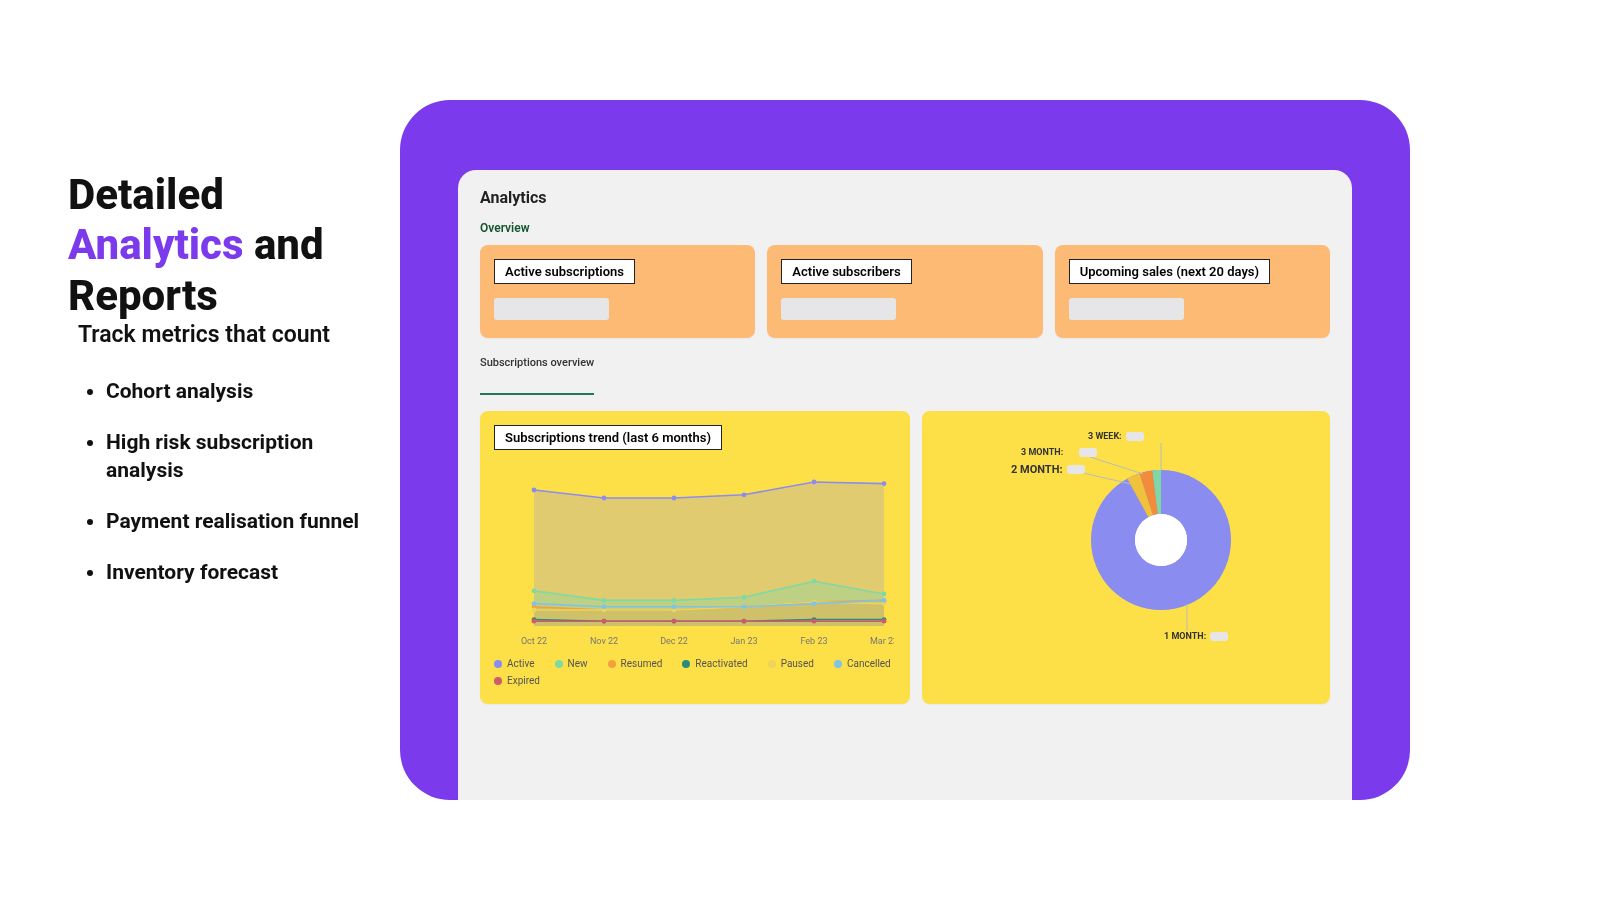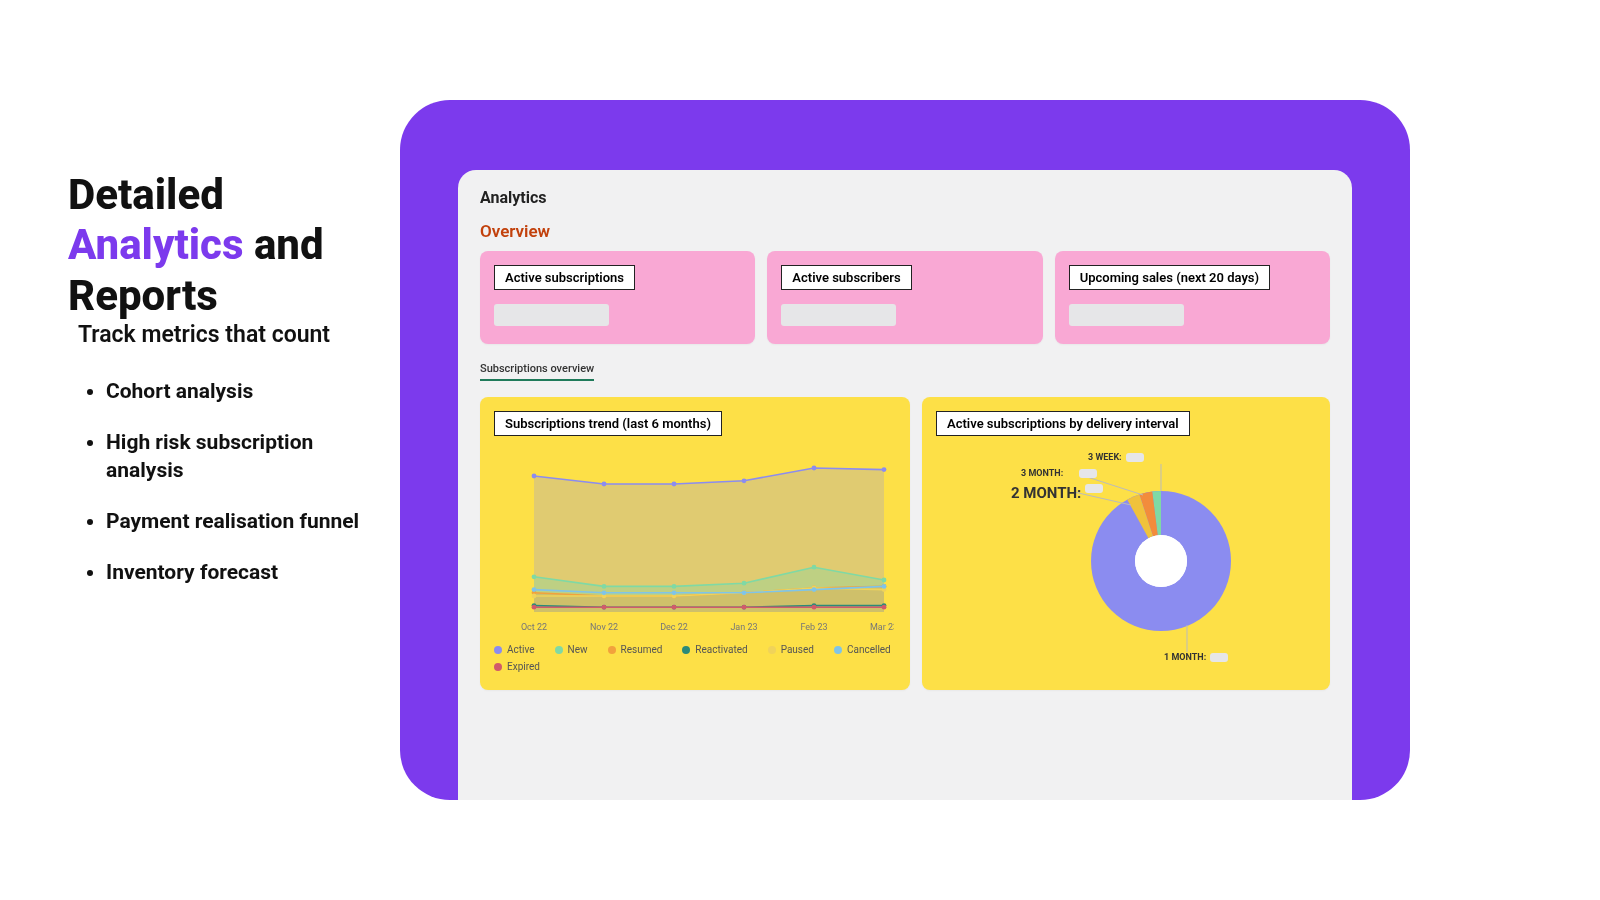--- a/index.html
+++ b/index.html
@@ -9,27 +9,27 @@
   .heading { font-size: 42px; font-weight: 800; line-height: 1.2; color: #111; }
   .heading .accent { color: #7c3aed; }
   .subhead { font-size: 23px; font-weight: 600; color: #111; padding-left: 10px;}
   .bullets { margin-top: 30px; padding-left: 38px; }
   .bullets li { font-size: 21px; font-weight: 700; line-height: 1.3; color: #111; margin-bottom: 24px; list-style: disc; }
   .right-col { flex: 1; display: flex; align-items: center; justify-content: flex-start; padding-right: 50px;}
   .purple-frame { width: 1010px; height: 700px; background: #7c3aed; border-radius: 50px; position: relative; overflow: hidden; }
   .dashboard { position: absolute; top: 70px; left: 58px; right: 58px; bottom: 0; background: #f1f1f2; border-radius: 18px 18px 0 0; overflow: hidden; }
   .dash-inner { padding: 18px 22px 0 22px; height: 100%; }
   .dash-title { font-size: 16px; font-weight: 700; color: #222; margin-bottom: 14px; }
-  .dash-sub { font-size: 17px; font-weight: 600; color: #c2410c; margin-bottom: 10px; }
+  .dash-sub { font-size: 12px; font-weight: 600; color: #14532d; margin-bottom: 10px; }
   .cards-row { display: flex; gap: 12px; }
-  .metric-card { flex: 1; background: #f9a8d4; border-radius: 8px; padding: 14px 14px 18px 14px; box-shadow: 0 1px 2px rgba(0,0,0,0.04); }
+  .metric-card { flex: 1; background: #fdba74; border-radius: 8px; padding: 14px 14px 18px 14px; box-shadow: 0 1px 2px rgba(0,0,0,0.04); }
   .metric-card .label-box { display: inline-block; border: 1.5px solid #222; padding: 4px 10px; font-size: 13px; font-weight: 600; margin-bottom: 14px; background: #fff; }
   .skel { width: 115px; height: 22px; background: #e6e6e8; border-radius: 3px; }
   .tab-row { margin-top: 12px; }
-  .tab { display: inline-block; font-size: 11px; font-weight: 500; color: #333; padding: 6px 0 4px 0; border-bottom: 2.5px solid #1f7a5a; }
+  .tab { display: inline-block; font-size: 11px; font-weight: 500; color: #333; padding: 6px 0 24px 0; border-bottom: 2.5px solid #1f7a5a; }
   .charts-row { display: flex; gap: 12px; margin-top: 16px; }
   .chart-card { background: #fde047; border-radius: 8px; padding: 14px 14px 18px 14px; box-shadow: 0 1px 2px rgba(0,0,0,0.04); }
   .chart-card.trend { flex: 1.1; }
   .chart-card.donut { flex: 1; }
   .chart-title-box { display: inline-block; border: 1.5px solid #222; padding: 4px 10px; font-size: 13px; font-weight: 600; background: #fff; margin-bottom: 10px;}
   .legend { display: flex; flex-wrap: wrap; gap: 6px 20px; margin-top: 8px; font-size: 10px; color: #555; }
   .legend-item { display: flex; align-items: center; gap: 5px; }
   .dot { width: 8px; height: 8px; border-radius: 50%; display: inline-block; }
   svg { display: block; }
 </style>
@@ -166,21 +166,20 @@
                     <span>Cancelled</span>
                   </div>
                   <div class="legend-item">
                     <span class="dot" style="background:#d15a6a"></span>
                     <span>Expired</span>
                   </div>
                 </div>
             </div>
 
             <div class="chart-card donut">
-              <div class="chart-title-box">Active subscriptions by delivery interval</div>
               <div style="position:relative; height:220px;">
                 <svg id="donut-svg" width="380" height="220">
                     <circle cx="225" cy="115" r="70" fill="#8b8cf0"></circle>
                     <circle cx="225" cy="115" r="26" fill="#fff"></circle>
                     <path d="M216.2266736504987,45.551970907986544 A70,70 0 0 1 225,45 L225,89 A26,26 0 0 0 221.7413359273281,89.20501776582358 Z" fill="#7fd9a5"></path>
                     <path d="M203.36881039375368,48.426043859339245 A70,70 0 0 1 216.2266736504987,45.551970907986544 L221.7413359273281,89.20501776582358 A26,26 0 0 0 216.96555814625137,90.272530576326 Z" fill="#f28c3c"></path>
                     <path d="M191.27724281287993,53.658532396929544 A70,70 0 0 1 203.36881039375368,48.426043859339245 L216.96555814625137,90.272530576326 A26,26 0 0 0 212.4744044733554,92.21602631885955 Z" fill="#f0c23c"></path>
                     <circle cx="225" cy="115" r="26" fill="#fff"></circle>
                     <line x1="225" y1="45" x2="225" y2="18" stroke="#bbb" stroke-width="1"></line>
                     <line x1="207" y1="49" x2="148" y2="30" stroke="#bbb" stroke-width="1"></line>
@@ -188,21 +187,21 @@
                     <line x1="251" y1="179" x2="251" y2="206" stroke="#bbb" stroke-width="1"></line>
                   </svg>
                 <div style="position:absolute; top:6px; left:152px; font-size:9px; font-weight:700; color:#333; display:flex; align-items:center; gap:4px;">
                     <span>3 WEEK:</span>
                     <span class="skel" style="width:18px;height:9px;"></span>
                   </div>
                 <div style="position:absolute; top:22px; left:85px; font-size:9px; font-weight:700; color:#333; display:flex; align-items:center; gap:16px;">
                     <span>3 MONTH:</span>
                     <span class="skel" style="width:18px;height:9px;"></span>
                   </div>
-                <div style="position:absolute; top:38px; left:75px; font-size:15px; font-weight:700; color:#333; display:flex; gap:4px;">
+                <div style="position:absolute; top:38px; left:75px; font-size:11px; font-weight:700; color:#333; display:flex; align-items:center; gap:4px;">
                     <span>2 MONTH:</span>
                     <span class="skel" style="width:18px;height:9px;"></span>
                   </div>
                 <div style="position:absolute; bottom:4px; left:228px; font-size:9px; font-weight:700; color:#333; display:flex; align-items:flex-end; gap:4px;">
                     <span>1 MONTH:</span>
                     <span class="skel" style="width:18px;height:9px;"></span>
                   </div>
               </div>
             </div>
           </div>

